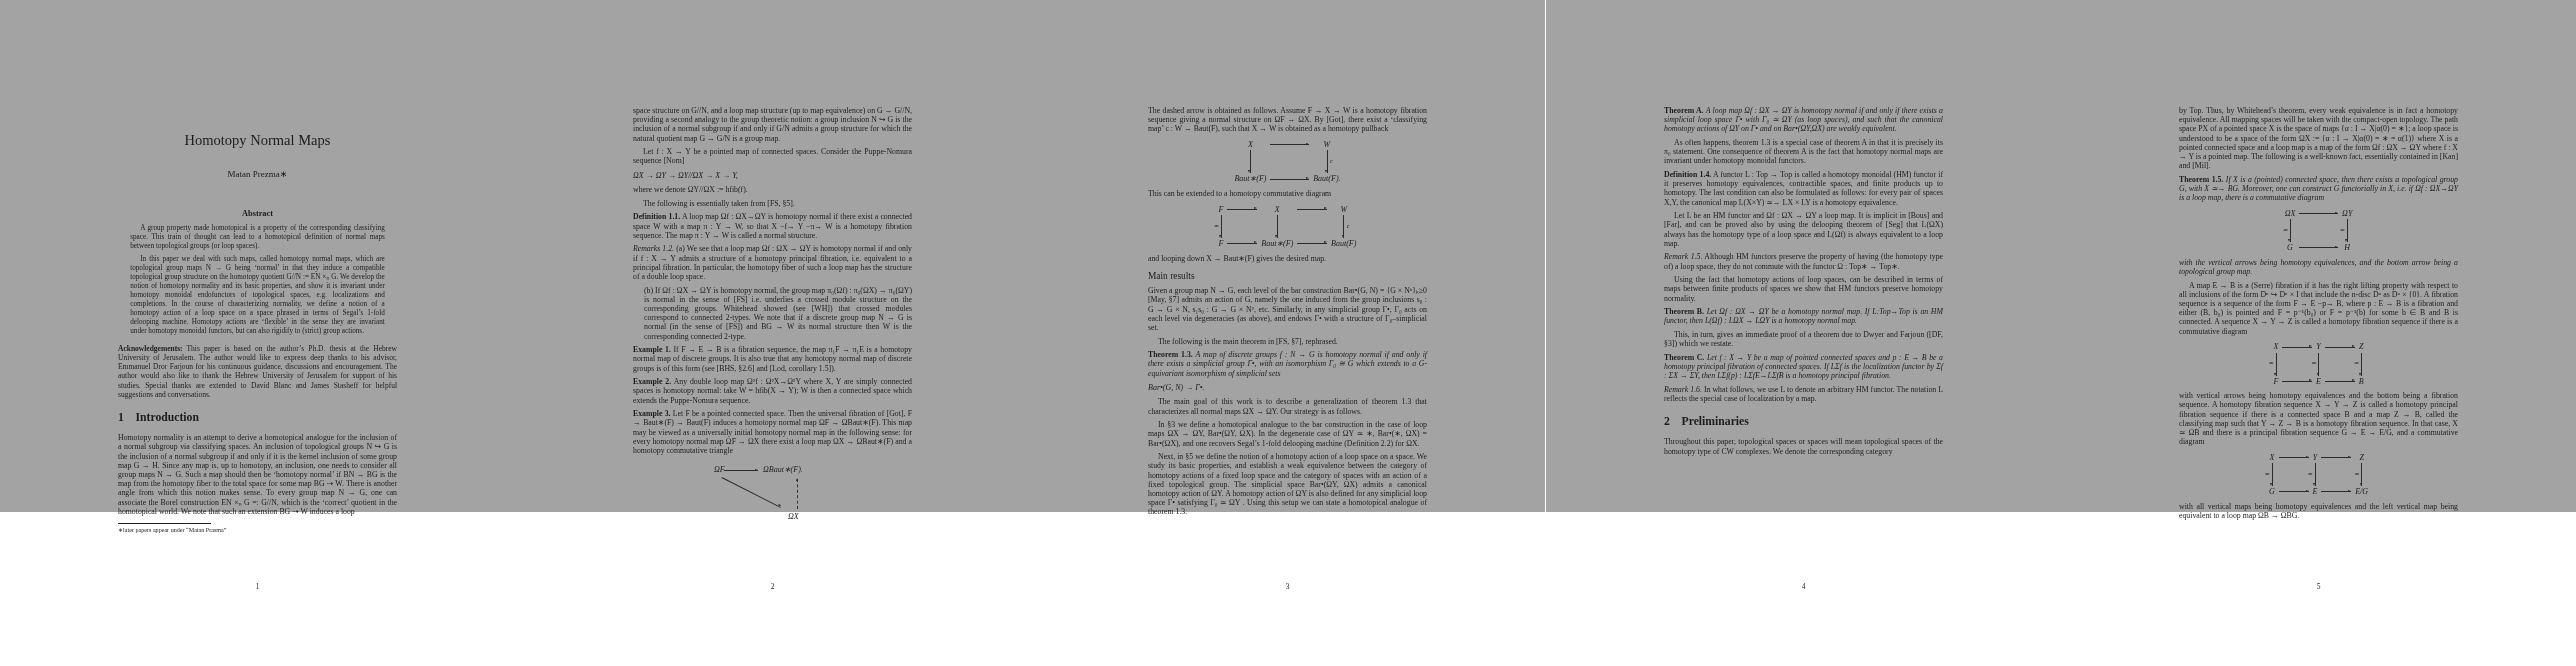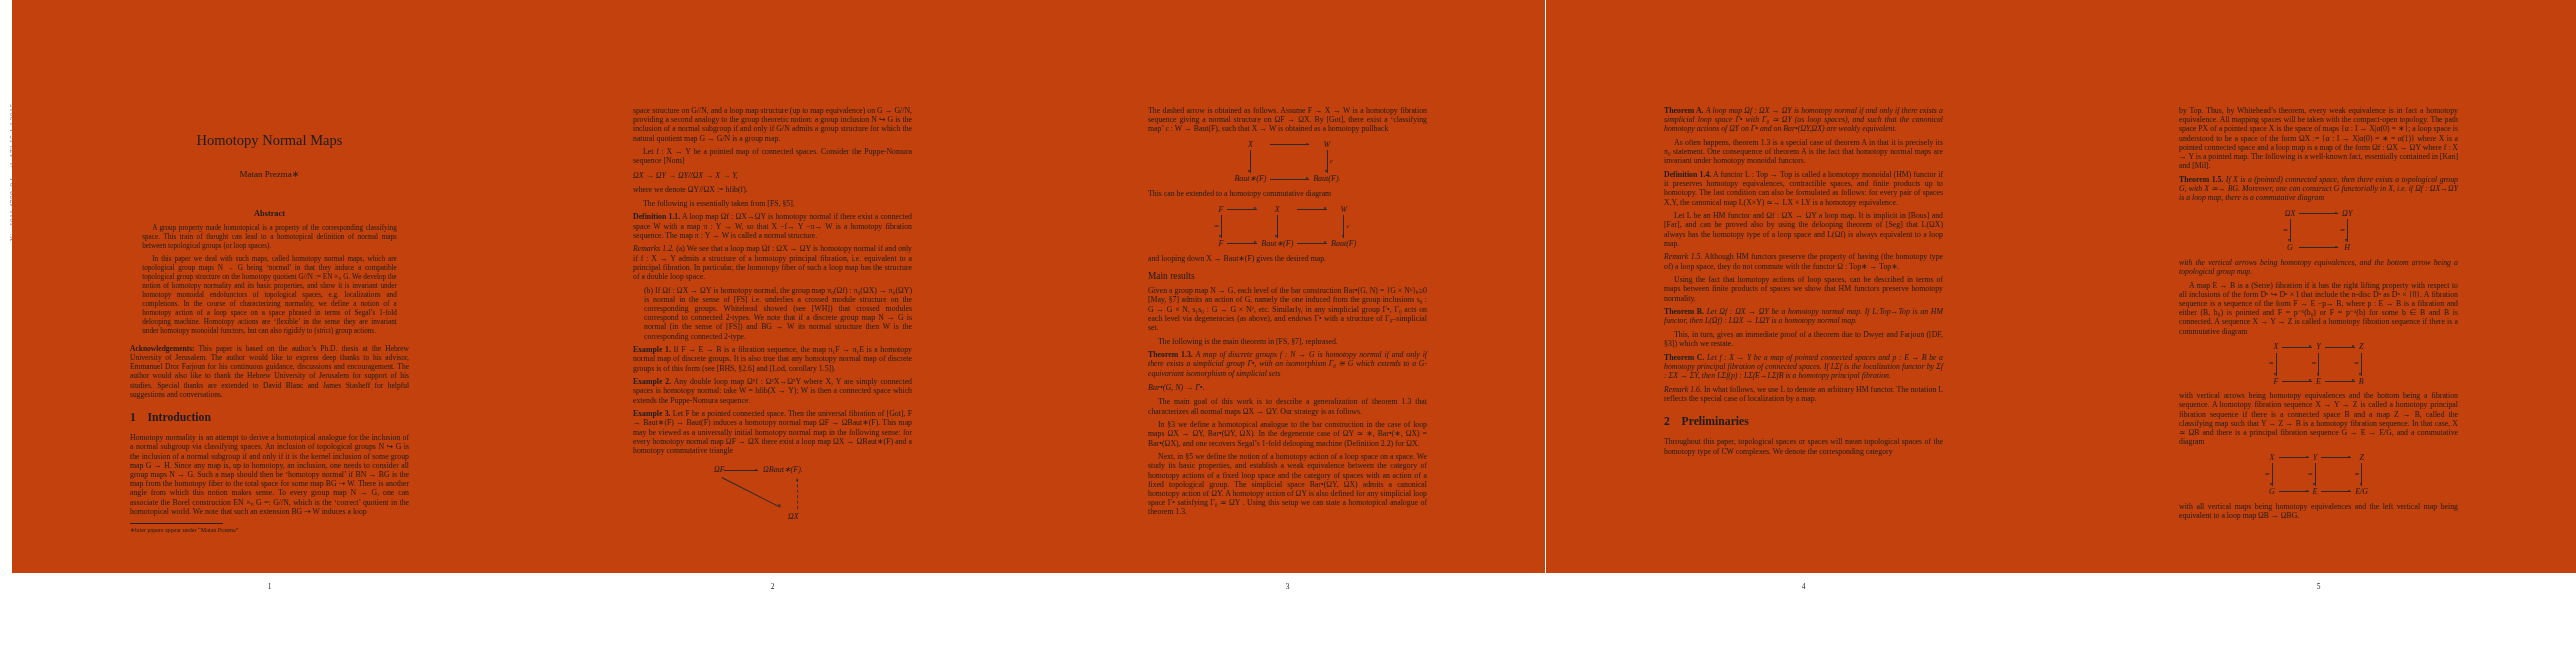--- a/index.html
+++ b/index.html
@@ -1,21 +1,21 @@
 <!DOCTYPE html>
 <html style="font-size:9px"><head>
 <meta charset="utf-8">
 <style>
   html,body{margin:0;padding:0;}
   body{
     width:2576px;height:667px;background:#ffffff;position:relative;overflow:hidden;
     font-family:"Liberation Serif", serif;color:#1c1c1c;
   }
   #doc{position:absolute;left:0;top:0;width:2576px;height:667px;}
-  .page{position:absolute;top:0;height:573px;width:515px;background:#c2410c;}
+  .page{position:absolute;top:0;height:512px;width:515px;background:#a3a3a3;}
   .col{position:absolute;left:118px;top:106px;width:279px;}
   .title{font-size:14.5px;text-align:center;margin:25.6px 0 20px;}
   .author{font-size:9px;text-align:center;margin:0 0 30px;}
   .abslabel{font-size:8.3px;font-weight:bold;text-align:center;margin:0 0 6px;}
   .para{font-size:7.8px;line-height:9.2px;text-align:justify;margin:0 0 4.4px;}
   .para.abstract{font-size:7.2px;line-height:9px;margin:0 12.2px 4.4px;}
   .para.ack{margin-top:7.8px;font-size:7.5px;line-height:9.2px;}
   .indent{text-indent:10px;}
   .item{padding-left:11px;}
   .heading{font-size:11.7px;font-weight:bold;margin:12.2px 0 9px;}
@@ -60,21 +60,21 @@
   .dline{position:absolute;left:15.6px;top:12.2px;width:66px;transform:rotate(27deg);transform-origin:0 0;}
   .vdash{position:absolute;left:91px;top:13.3px;height:30px;width:0;border-left:0.6px dashed #333;}
   .vdash::before{content:"";position:absolute;top:-0.6px;left:-1.9px;width:0;height:0;
                  border-bottom:3.3px solid #2a2a2a;border-left:1.7px solid transparent;border-right:1.7px solid transparent;}
 </style>
 </head>
 <body>
 
 <div id="stamp" style="color: rgb(138, 138, 138);">arXiv:1011.4708v9  [math.AT]  15 Jul 2015</div>
 <div id="doc">
-    <div class="page" style="left: 12px; text-decoration: underline;">
+    <div class="page" style="left: 0px; text-decoration: underline;">
       <div class="col first">
         <div class="title">Homotopy Normal Maps</div>
         <div class="author">Matan Prezma∗</div>
         <div class="abslabel">Abstract</div>
         <div class="para abstract indent"><span>A group property made homotopical is a property of the corresponding classifying space. This train of thought can lead to a homotopical definition of normal maps between topological groups (or loop spaces).</span></div>
         <div class="para abstract indent"><span>In this paper we deal with such maps, called homotopy normal maps, which are topological group maps N → G being ‘normal’ in that they induce a compatible topological group structure on the homotopy quotient G//N := EN ×ₙ G. We develop the notion of homotopy normality and its basic properties, and show it is invariant under homotopy monoidal endofunctors of topological spaces, e.g. localizations and completions. In the course of characterizing normality, we define a notion of a homotopy action of a loop space on a space phrased in terms of Segal’s 1-fold delooping machine. Homotopy actions are ‘flexible’ in the sense they are invariant under homotopy monoidal functors, but can also rigidify to (strict) group actions.</span></div>
         <div class="para ack"><span class="blabel">Acknowledgements:</span> <span>This paper is based on the author’s Ph.D. thesis at the Hebrew University of Jerusalem. The author would like to express deep thanks to his advisor, Emmanuel Dror Farjoun for his continuous guidance, discussions and encouragement. The author would also like to thank the Hebrew University of Jerusalem for support of his studies. Special thanks are extended to David Blanc and James Stasheff for helpful suggestions and conversations.</span></div>
         <div class="heading">1 Introduction</div>
         <div class="para"><span>Homotopy normality is an attempt to derive a homotopical analogue for the inclusion of a normal subgroup via classifying spaces. An inclusion of topological groups N ↪ G is the inclusion of a normal subgroup if and only if it is the kernel inclusion of some group map G → H. Since any map is, up to homotopy, an inclusion, one needs to consider all group maps N → G. Such a map should then be ‘homotopy normal’ if BN → BG is the map from the homotopy fiber to the total space for some map BG ⇢ W. There is another angle from which this notion makes sense. To every group map N → G, one can associate the Borel construction EN ×ₙ G =: G//N, which is the ‘correct’ quotient in the homotopical world. We note that such an extension BG ⇢ W induces a loop</span></div>
         <div class="fnwrap">

